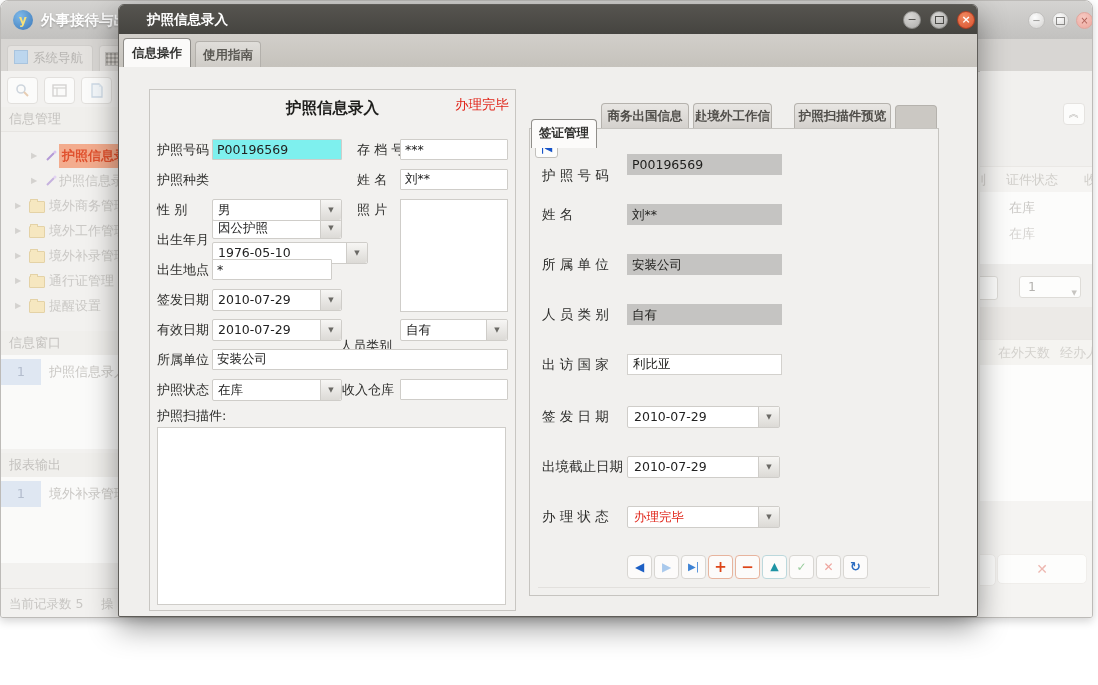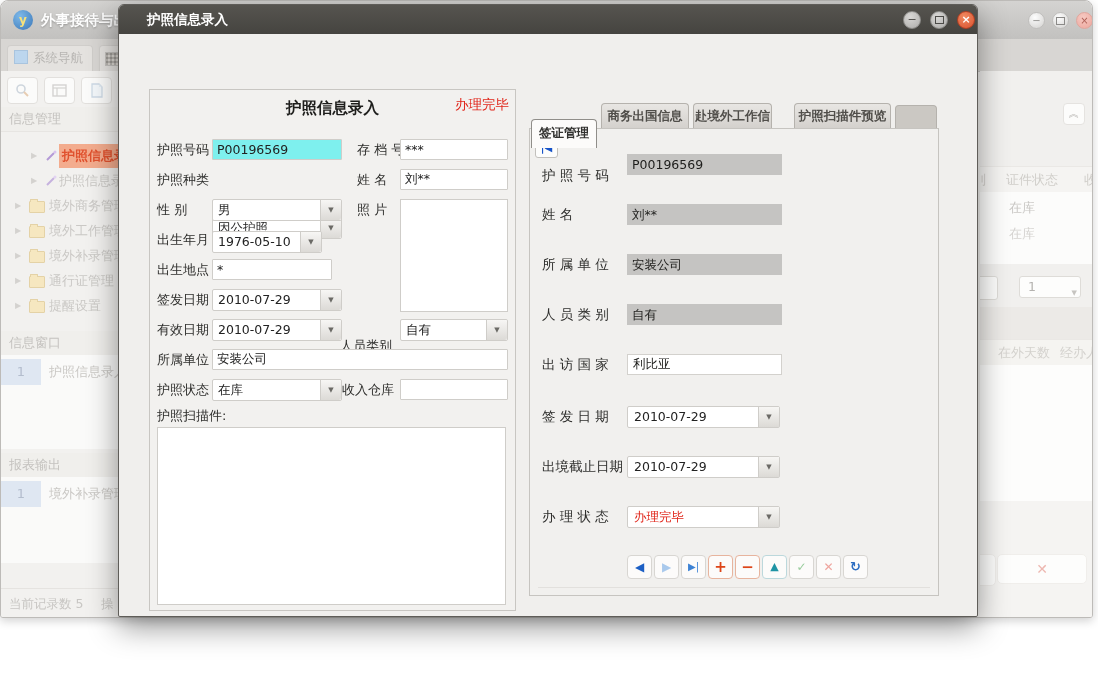--- a/index.html
+++ b/index.html
@@ -298,20 +298,24 @@
     </div>
   </div>
 
   <div class="dialog">
     <div class="dlg-titlebar">
       <span class="dlg-title">护照信息录入</span>
       <span class="dlg-ctrl" style="left:784px;">−</span>
       <span class="dlg-ctrl" style="left:811px;"><span class="maxbox" style="border-color:#4c4b48;"></span></span>
       <span class="dlg-ctrl closebtn" style="left:838px;">×</span>
     </div>
+    <div class="dlg-tabstrip">
+      <div class="dtab-active">信息操作</div>
+      <div class="dtab">使用指南</div>
+    </div>
     <div class="dlg-content"></div>
 
     <div class="form-panel">
       <div class="fp-head">护照信息录入</div>
       <div class="fp-flag">办理完毕</div>
 
       <span class="flabel" style="left:7px;top:49px;">护照号码</span>
       <input class="finput cyan" style="left: 62px; top: 49px; width: 130px;" value="P00196569">
       <span class="flabel" style="left:207px;top:49px;">存 档 号</span>
       <input class="finput" style="left: 250px; top: 49px; width: 108px;" value="***">
@@ -326,21 +330,21 @@
 
       <span class="flabel" style="left:7px;top:109px;">性 别</span>
       <div class="fdrop" style="left:62px;top:109px;width:130px;">
         <span class="val">男</span>
         <span class="btn">▼</span>
       </div>
       <span class="flabel" style="left:207px;top:109px;">照 片</span>
       <div class="photo-box" style="left:250px;top:109px;width:108px;height:113px;"></div>
 
       <span class="flabel" style="left:7px;top:139px;">出生年月</span>
-      <div class="fdrop" style="left:62px;top:141px;width:110px;">
+      <div class="fdrop" style="left:62px;top:152px;width:156px;">
         <span class="val">1976-05-10</span>
         <span class="btn">▼</span>
       </div>
 
       <span class="flabel" style="left:7px;top:169px;">出生地点</span>
       <input class="finput" style="left: 62px; top: 169px; width: 120px;" value="*">
 
       <span class="flabel" style="left:7px;top:199px;">签发日期</span>
       <div class="fdrop" style="left:62px;top:199px;width:130px;">
         <span class="val">2010-07-29</span>

